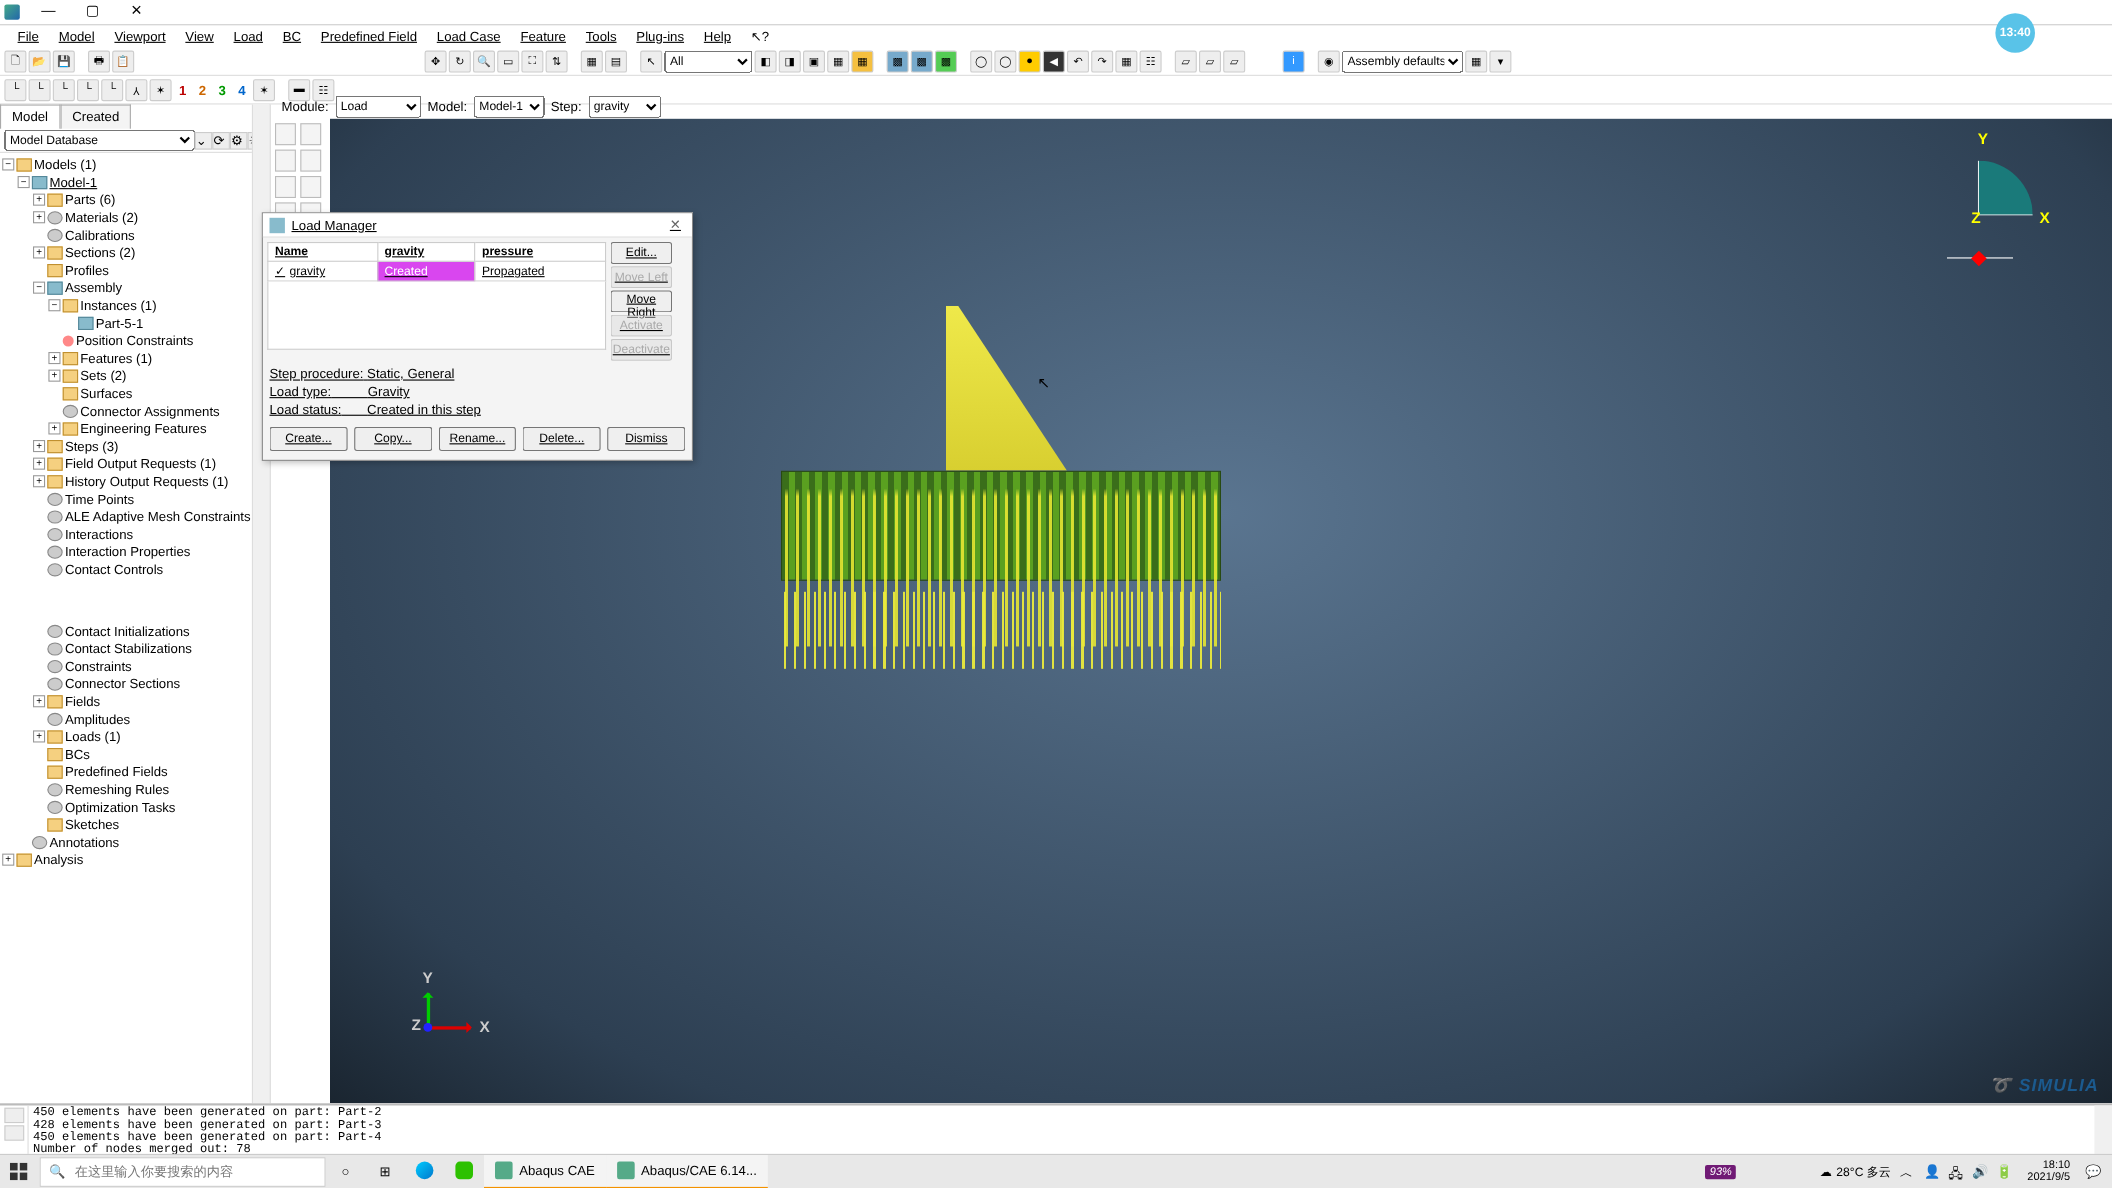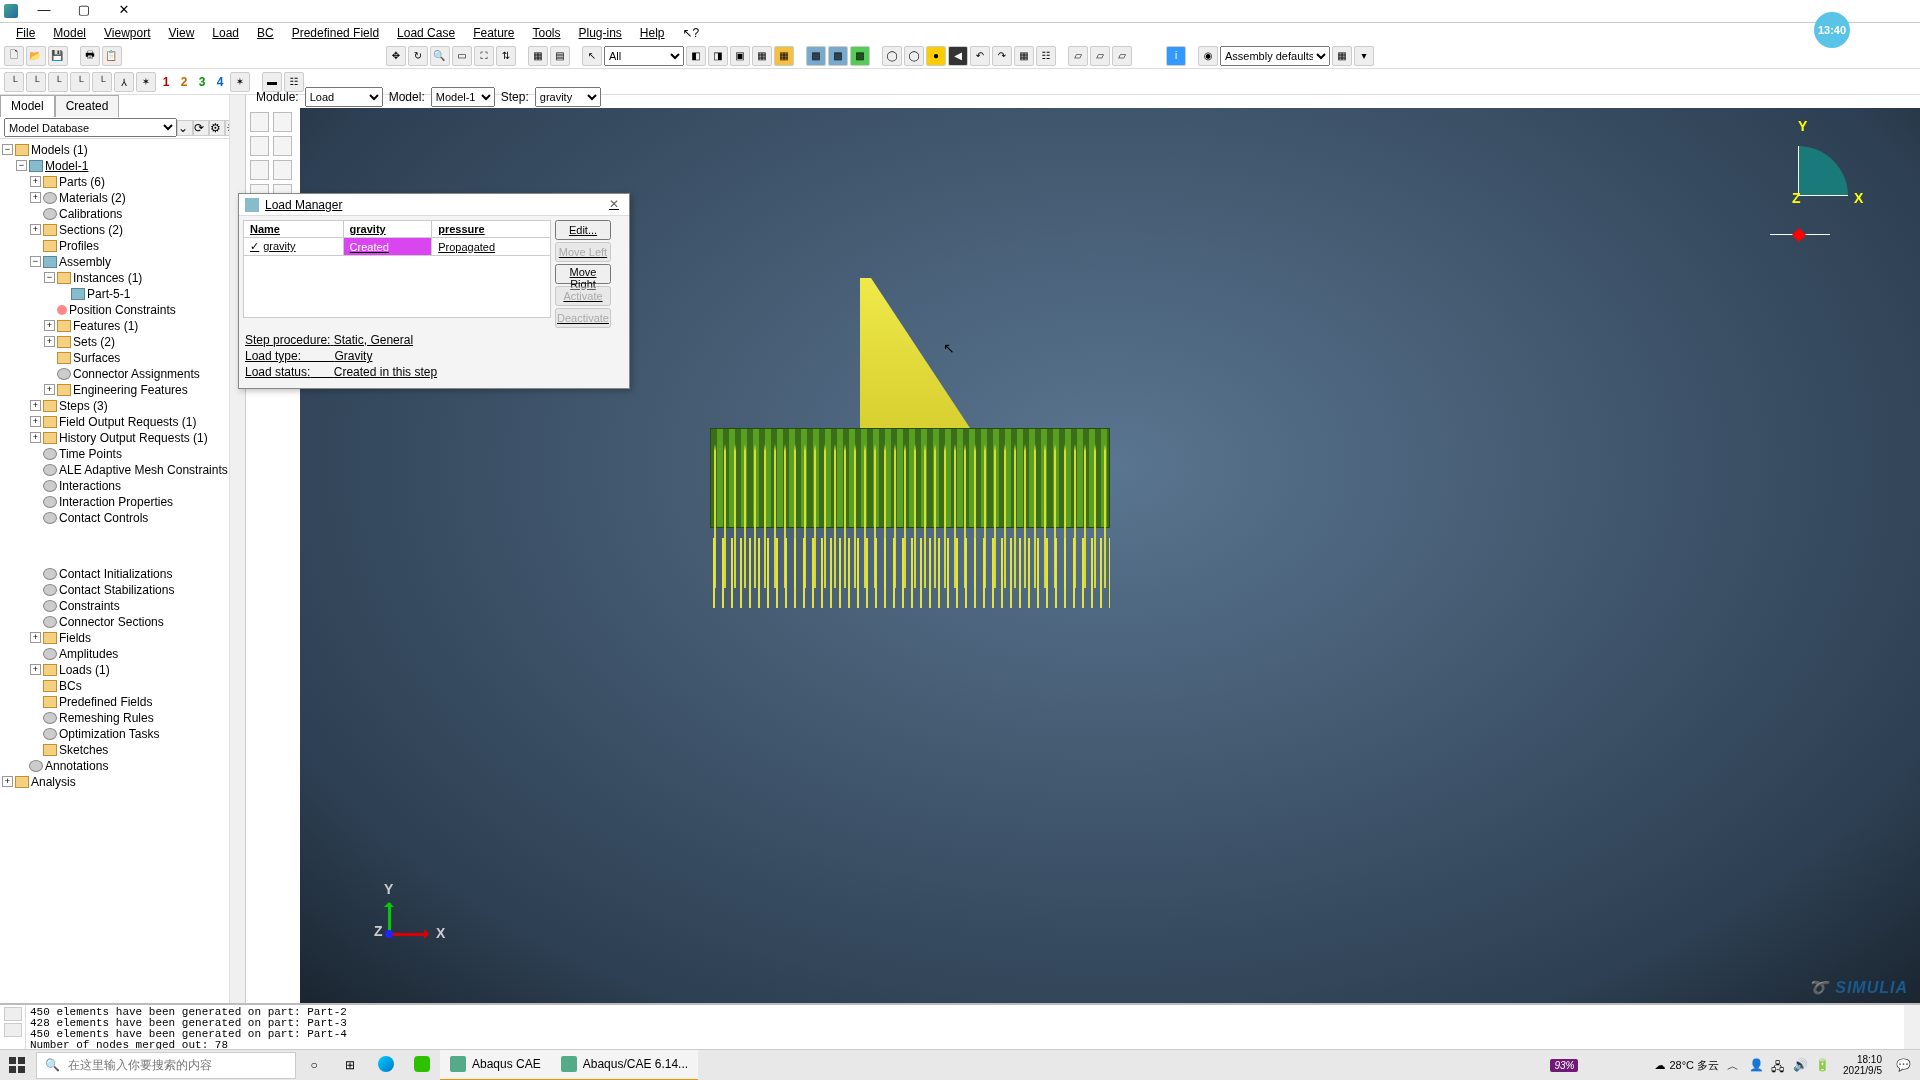--- a/index.html
+++ b/index.html
@@ -375,20 +375,27 @@
         <button>Move Right</button>
         <button disabled="">Activate</button>
         <button disabled="">Deactivate</button>
       </div>
     </div>
     <div class="info">
       <div><span>Step procedure:</span> <span>Static, General</span></div>
       <div><span>Load type:</span>&nbsp;&nbsp;&nbsp;&nbsp;&nbsp;&nbsp;&nbsp;&nbsp;&nbsp;&nbsp;<span>Gravity</span></div>
       <div><span>Load status:</span>&nbsp;&nbsp;&nbsp;&nbsp;&nbsp;&nbsp;&nbsp;<span>Created in this step</span></div>
     </div>
+    <div class="btn-row">
+      <button>Create...</button>
+      <button>Copy...</button>
+      <button>Rename...</button>
+      <button>Delete...</button>
+      <button>Dismiss</button>
+    </div>
   </div>
 </div>
 
 <div class="console">
   <div class="side-icons">
     <div></div>
     <div></div>
   </div>
   <pre>450 elements have been generated on part: Part-2
 428 elements have been generated on part: Part-3

